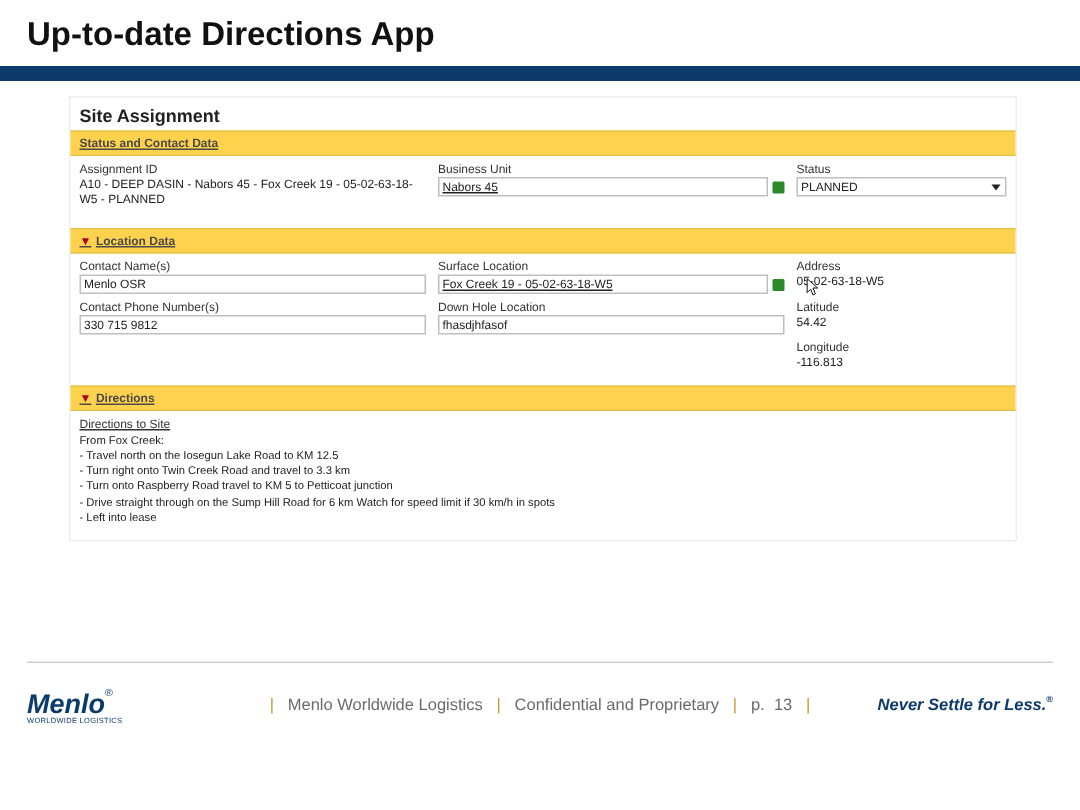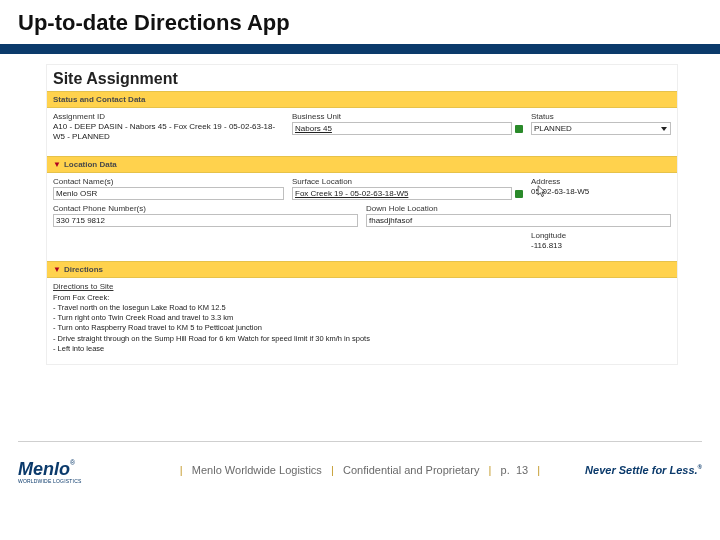--- a/index.html
+++ b/index.html
@@ -4,26 +4,26 @@
 <style>
   * { box-sizing: border-box; margin: 0; padding: 0; }
   html, body { width: 720px; height: 540px; font-family: Arial, Helvetica, sans-serif; background: #fff; }
   .slide { width: 720px; height: 496px; position: relative; }
 
   .title-bar { padding: 10px 18px 6px 18px; }
   .title-text { font-size: 22px; font-weight: 700; color: #111; }
   .title-rule { height: 10px; background: #0b3a6b; margin-top: 2px; }
 
   .screenshot { position: absolute; left: 46px; top: 64px; width: 632px; border: 1px solid #eee; background: #fff; font-size: 8px; color: #222; }
-  .sa-title { padding: 5px 6px 3px 6px; font-size: 16px; font-weight: 700; }
+  .sa-title { padding: 5px 6px 3px 6px; font-size: 12px; font-weight: 700; }
 
   .section-head {
     background: #ffd24d; color: #4a4a4a; font-size: 8px; font-weight: 700;
     padding: 3px 6px; border-top: 1px solid #e6c24a; border-bottom: 1px solid #e6c24a;
-    display: flex; align-items: center; gap: 3px;
+    display: flex; align-items: center; gap: 3px; text-decoration: underline;
   }
   .section-head .chev { color: #b00020; font-size: 8px; line-height: 1; }
 
   .section-body { padding: 4px 6px 6px 6px; }
   .row { display: flex; gap: 8px; margin-bottom: 4px; }
   .col { flex: 1; min-width: 0; }
   .col-narrow { width: 140px; flex: 0 0 140px; }
 
   .lbl { font-size: 8px; color: #333; margin-bottom: 1px; }
   .val-static { font-size: 8px; color: #222; line-height: 1.25; white-space: pre-line; }
@@ -136,20 +136,24 @@
           <div class="lbl">Contact Phone Number(s)</div>
           <div class="input">
               <span>330 715 9812</span>
             </div>
         </div>
         <div class="col">
           <div class="lbl">Down Hole Location</div>
           <div class="input">
               <span>fhasdjhfasof</span>
             </div>
+        </div>
+        <div class="col col-narrow">
+          <div class="lbl">Latitude</div>
+          <div class="val-static">54.42</div>
         </div>
       </div>
       <div class="row">
         <div class="col"></div>
         <div class="col"></div>
         <div class="col col-narrow">
           <div class="lbl">Longitude</div>
           <div class="val-static">-116.813</div>
         </div>
       </div>

